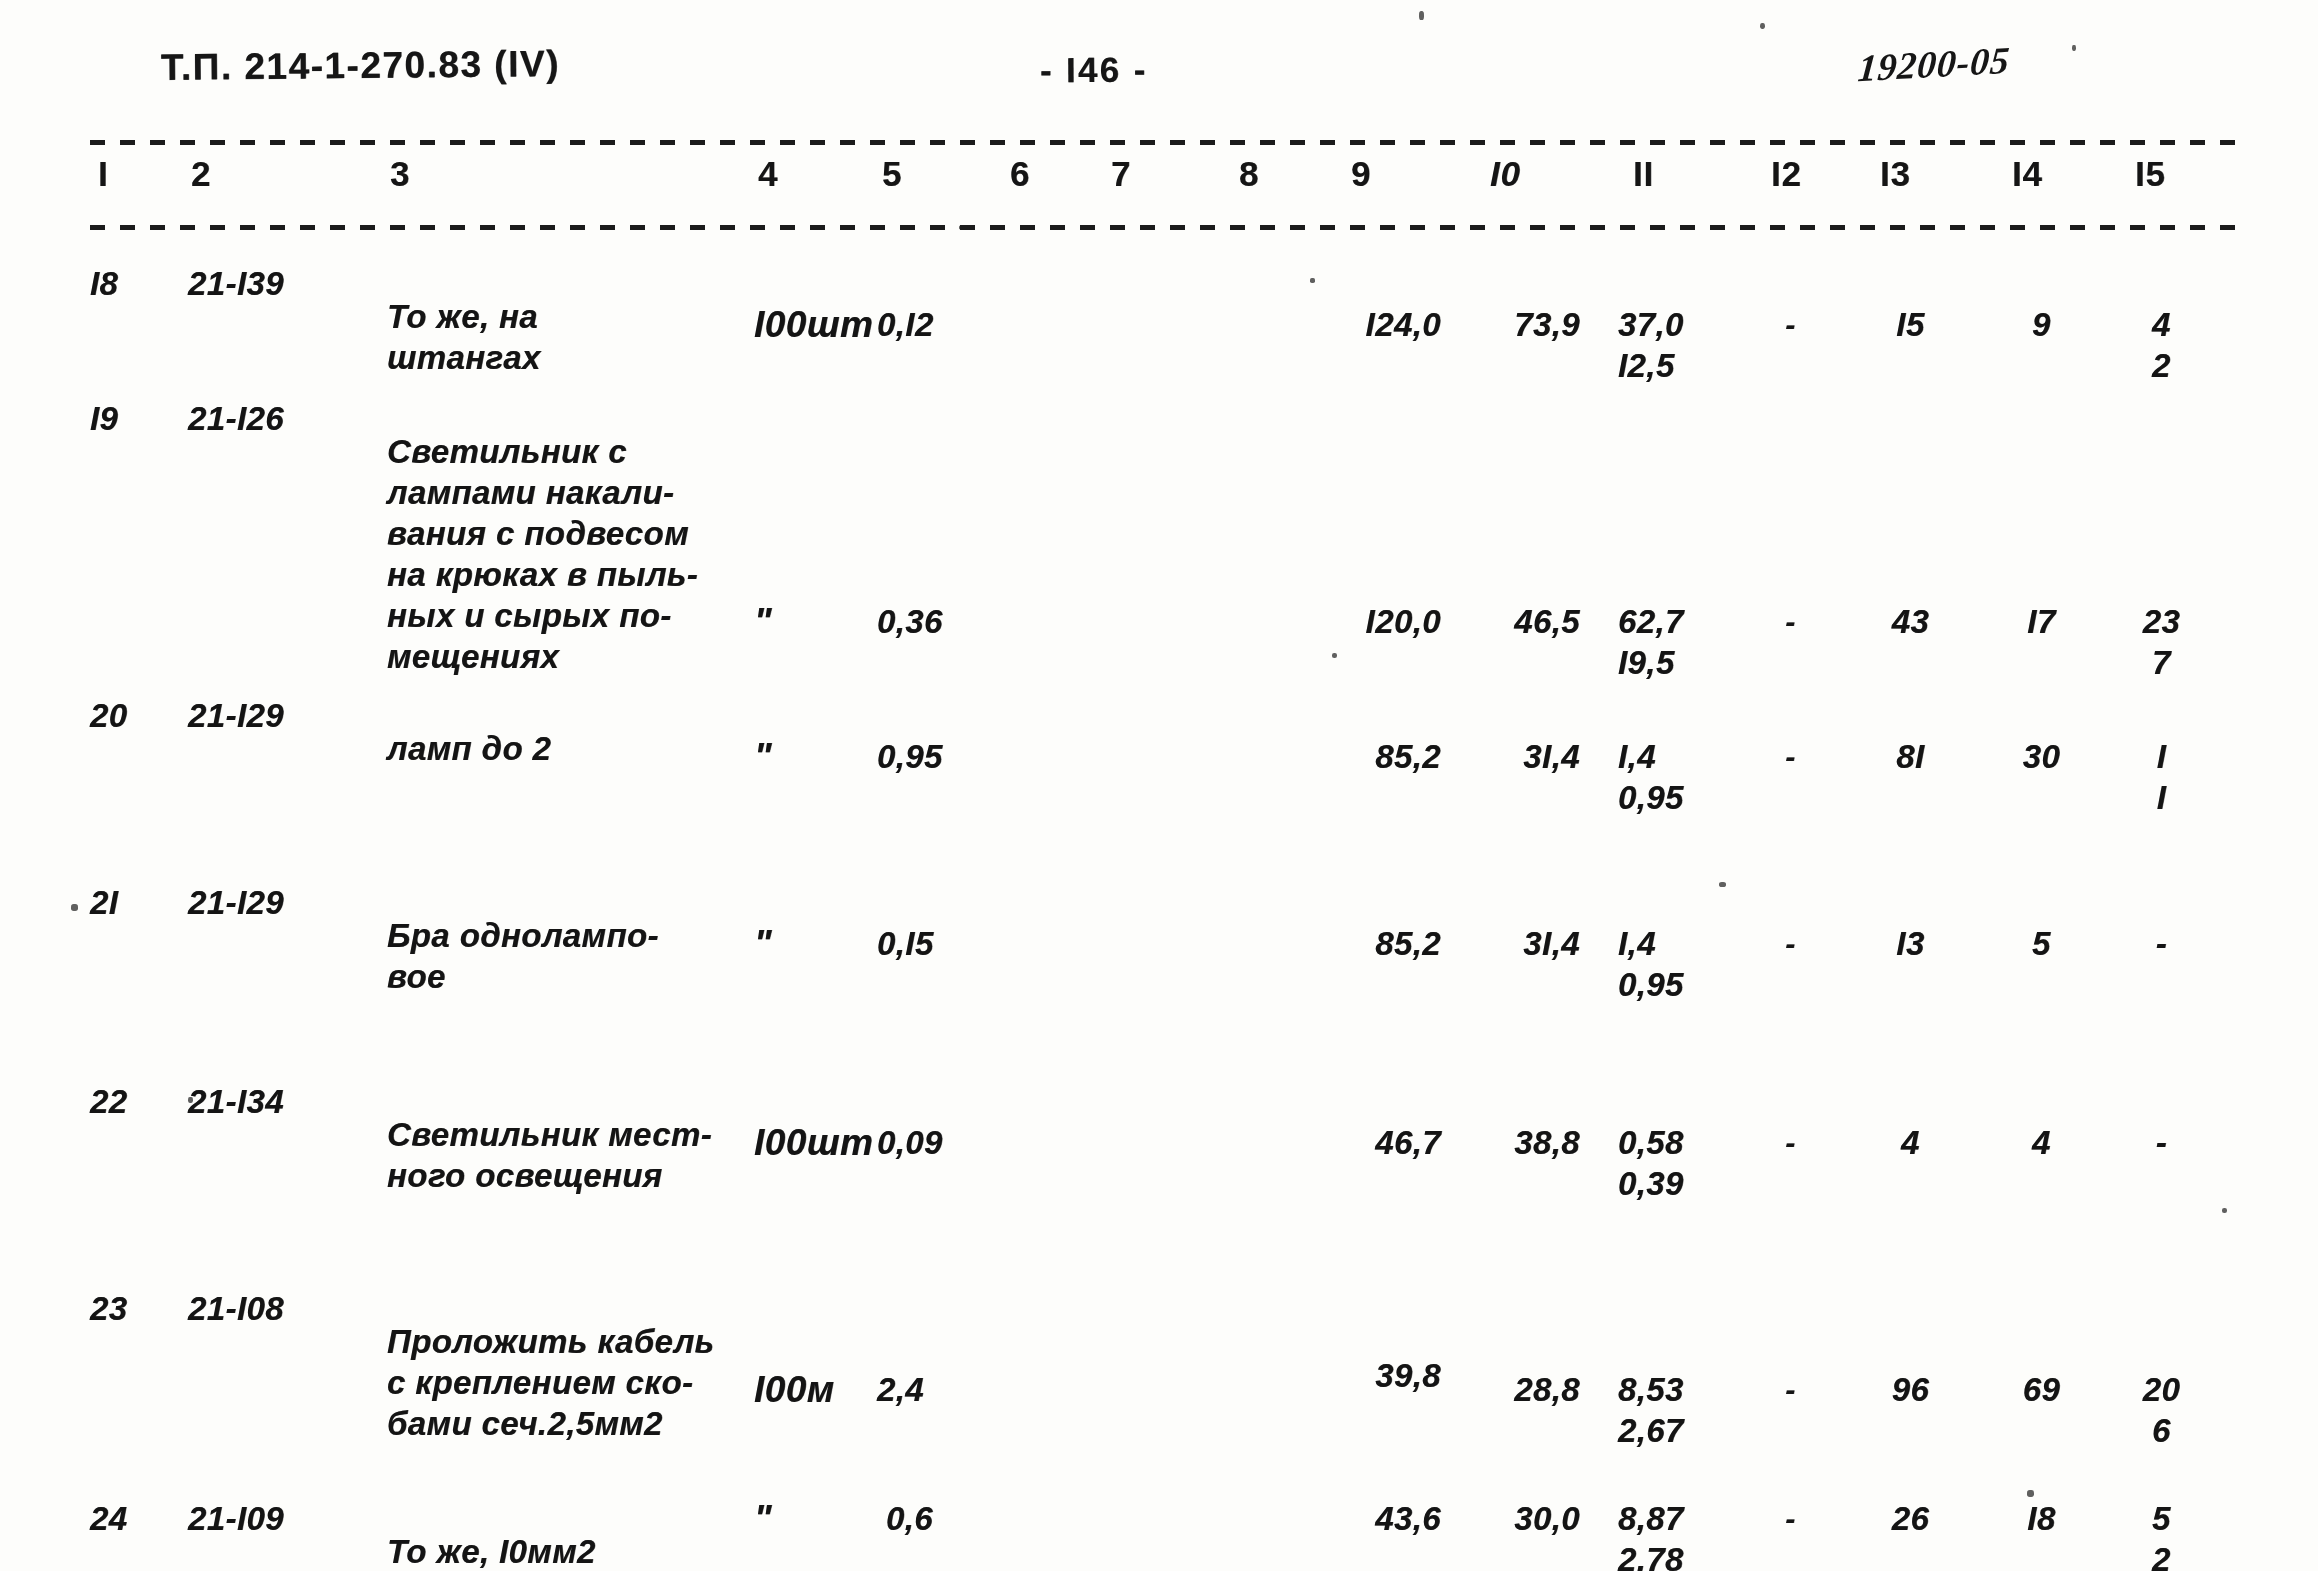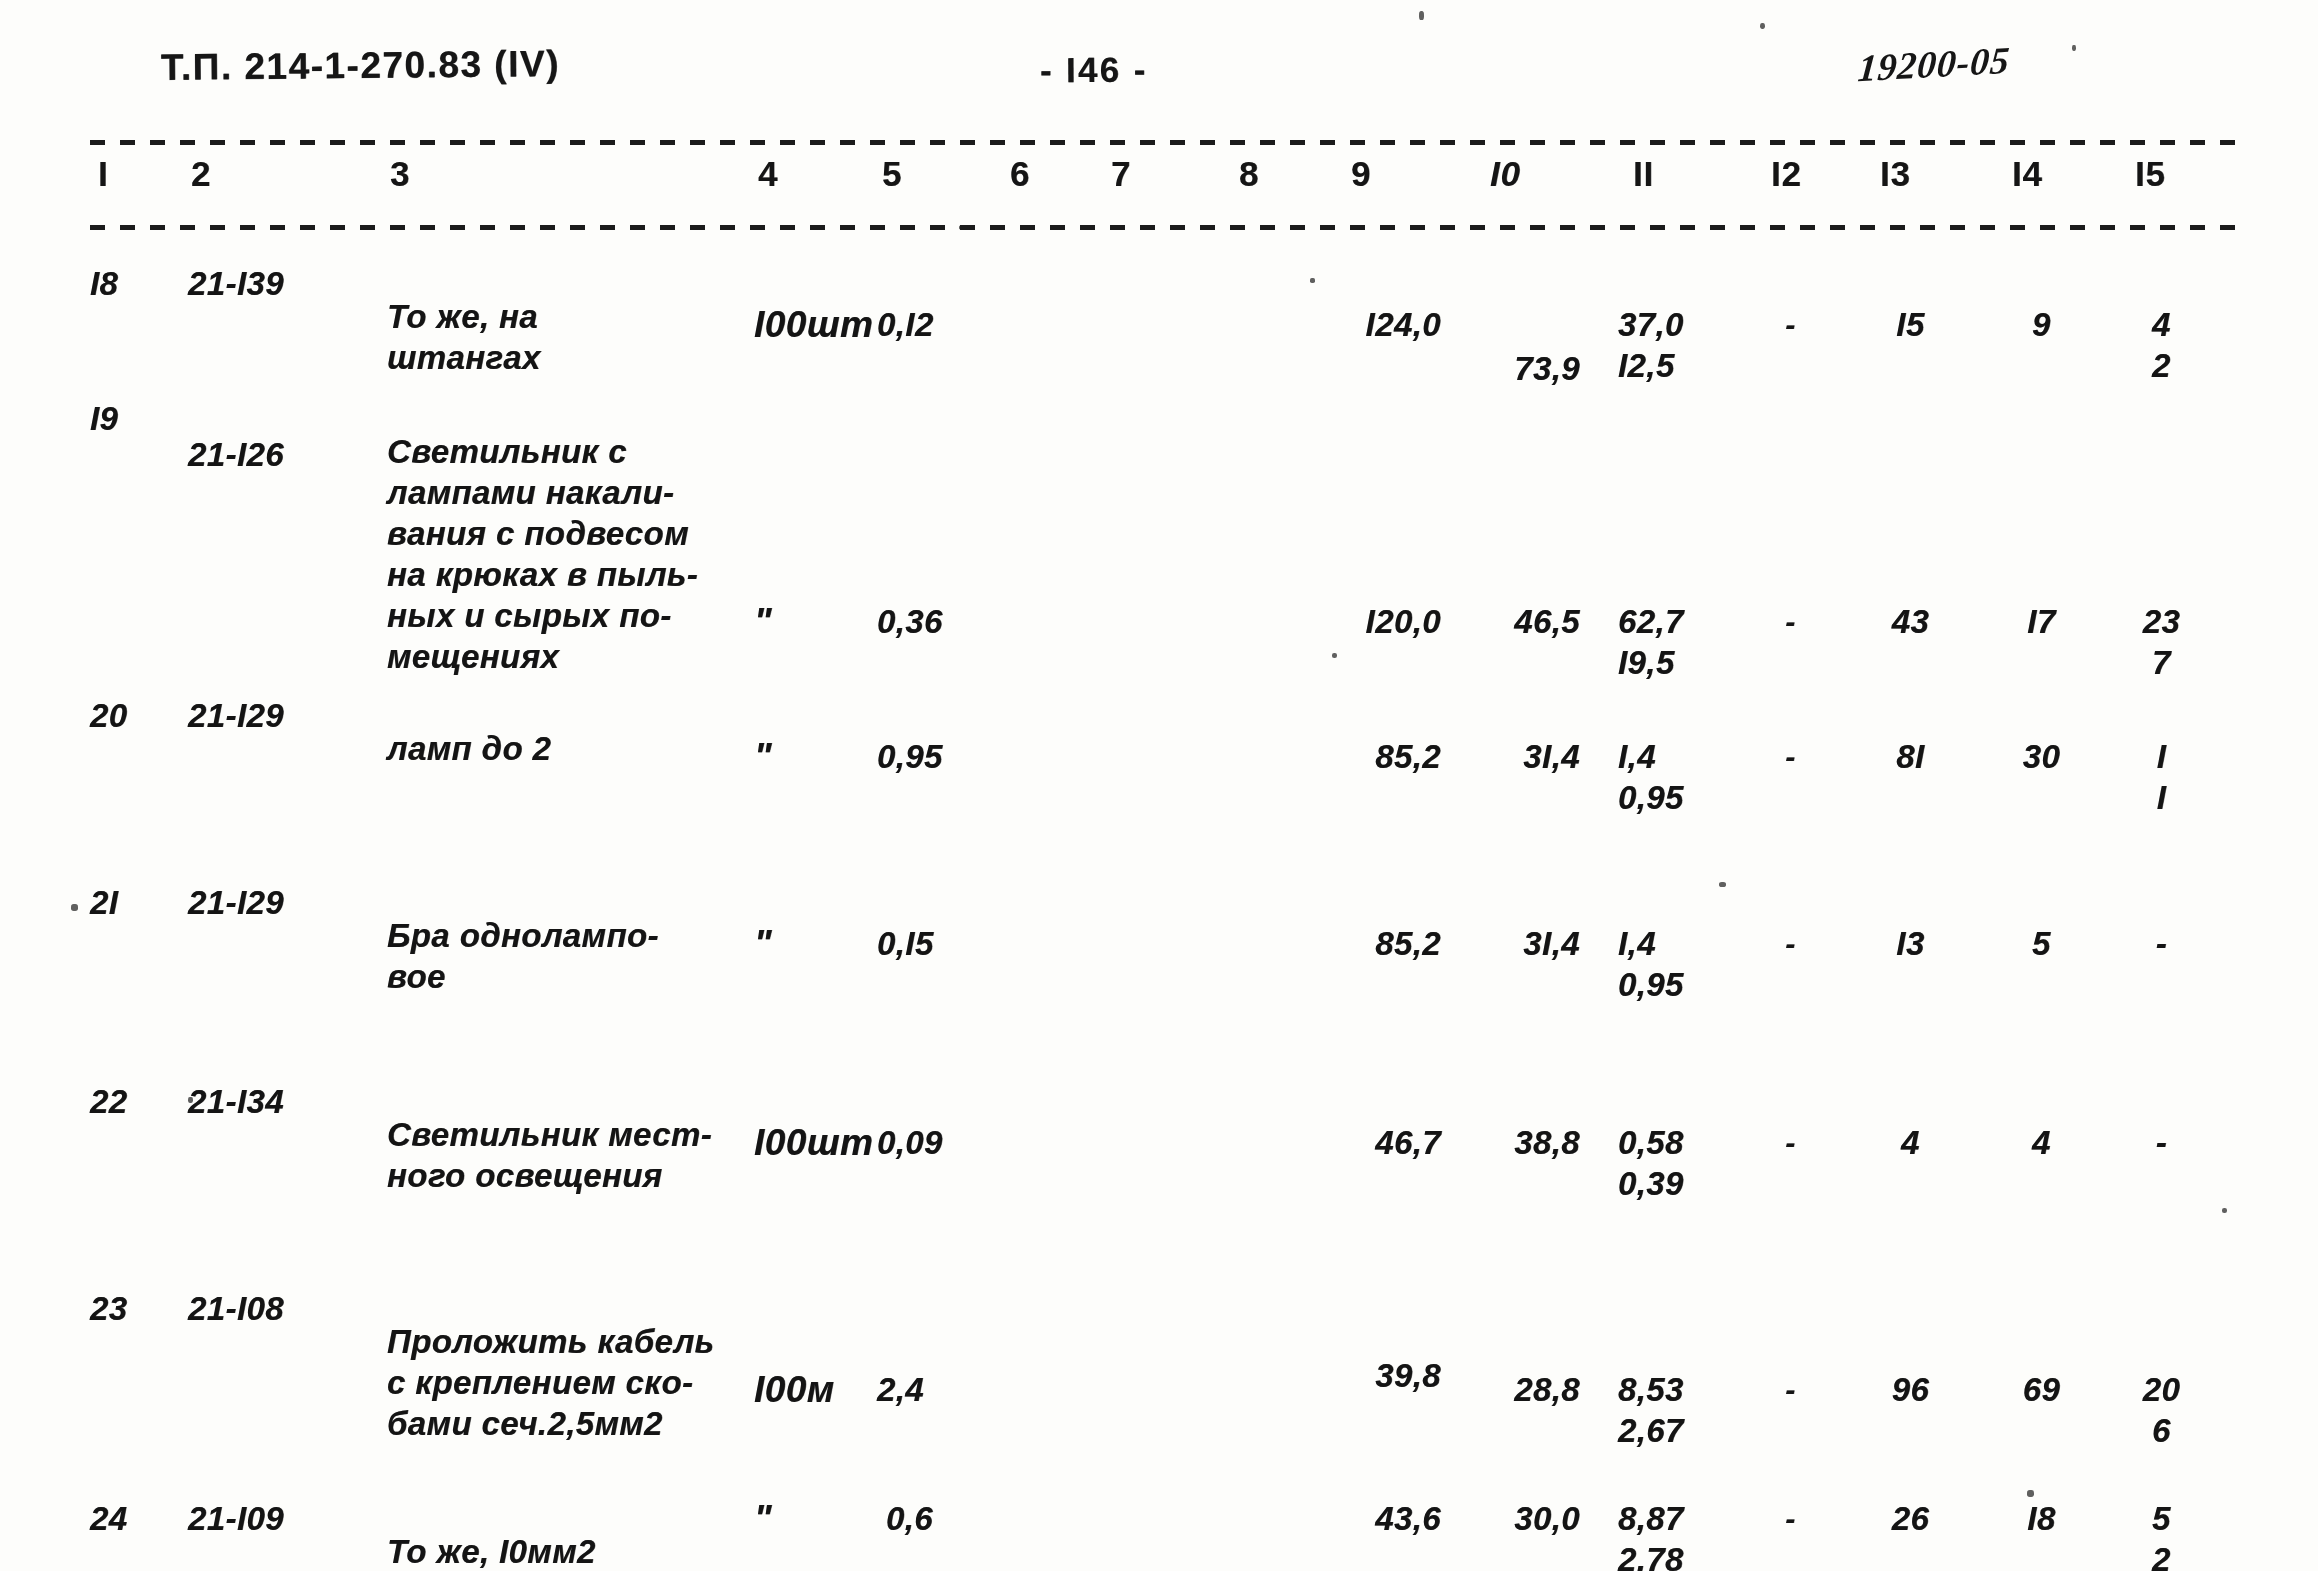--- a/index.html
+++ b/index.html
@@ -191,30 +191,30 @@
   <div class="dash-rule" id="rule-bot"></div>
 
   <div class="rows" id="table-rows">
       <div class="row" style="top: 15px;">
         <div class="cell c-num" style="top: 0px;">I8</div>
         <div class="cell c-code" style="top: 0px;">21-I39</div>
         <div class="cell c-desc" style="top: 0px;"><span class="stack">То же, на</span><span class="stack">штангах</span></div>
         <div class="cell c-unit" style="top: 41px;">I00шт</div>
         <div class="cell c-qty" style="top: 41px;">0,I2</div>
         <div class="cell c-c9" style="top: 41px;">I24,0</div>
-        <div class="cell c-c10" style="top: 41px; margin-top: 44px;">73,9</div>
+        <div class="cell c-c10" style="top: 41px;">73,9</div>
         <div class="cell c-c11" style="top: 41px;"><span class="stack">37,0</span><span class="stack l2">I2,5</span></div>
         <div class="cell c-c12 dash-cell" style="top: 41px;">-</div>
         <div class="cell c-c13" style="top: 41px;">I5</div>
         <div class="cell c-c14" style="top: 41px;">9</div>
         <div class="cell c-c15" style="top: 41px;"><span class="stack">4</span><span class="stack l2">2</span></div>
       </div>
       <div class="row" style="top: 150px;">
         <div class="cell c-num" style="top: 0px;">I9</div>
-        <div class="cell c-code" style="top: 0px; margin-top: 36px;">21-I26</div>
+        <div class="cell c-code" style="top: 0px;">21-I26</div>
         <div class="cell c-desc" style="top: 0px;"><span class="stack">Светильник с</span><span class="stack">лампами накали-</span><span class="stack">вания с подвесом</span><span class="stack">на крюках в пыль-</span><span class="stack">ных и сырых по-</span><span class="stack">мещениях</span></div>
         <div class="cell c-unit" style="top: 203px;">"</div>
         <div class="cell c-qty" style="top: 203px;">0,36</div>
         <div class="cell c-c9" style="top: 203px;">I20,0</div>
         <div class="cell c-c10" style="top: 203px;">46,5</div>
         <div class="cell c-c11" style="top: 203px;"><span class="stack">62,7</span><span class="stack l2">I9,5</span></div>
         <div class="cell c-c12 dash-cell" style="top: 203px;">-</div>
         <div class="cell c-c13" style="top: 203px;">43</div>
         <div class="cell c-c14" style="top: 203px;">I7</div>
         <div class="cell c-c15" style="top: 203px;"><span class="stack">23</span><span class="stack l2">7</span></div>

